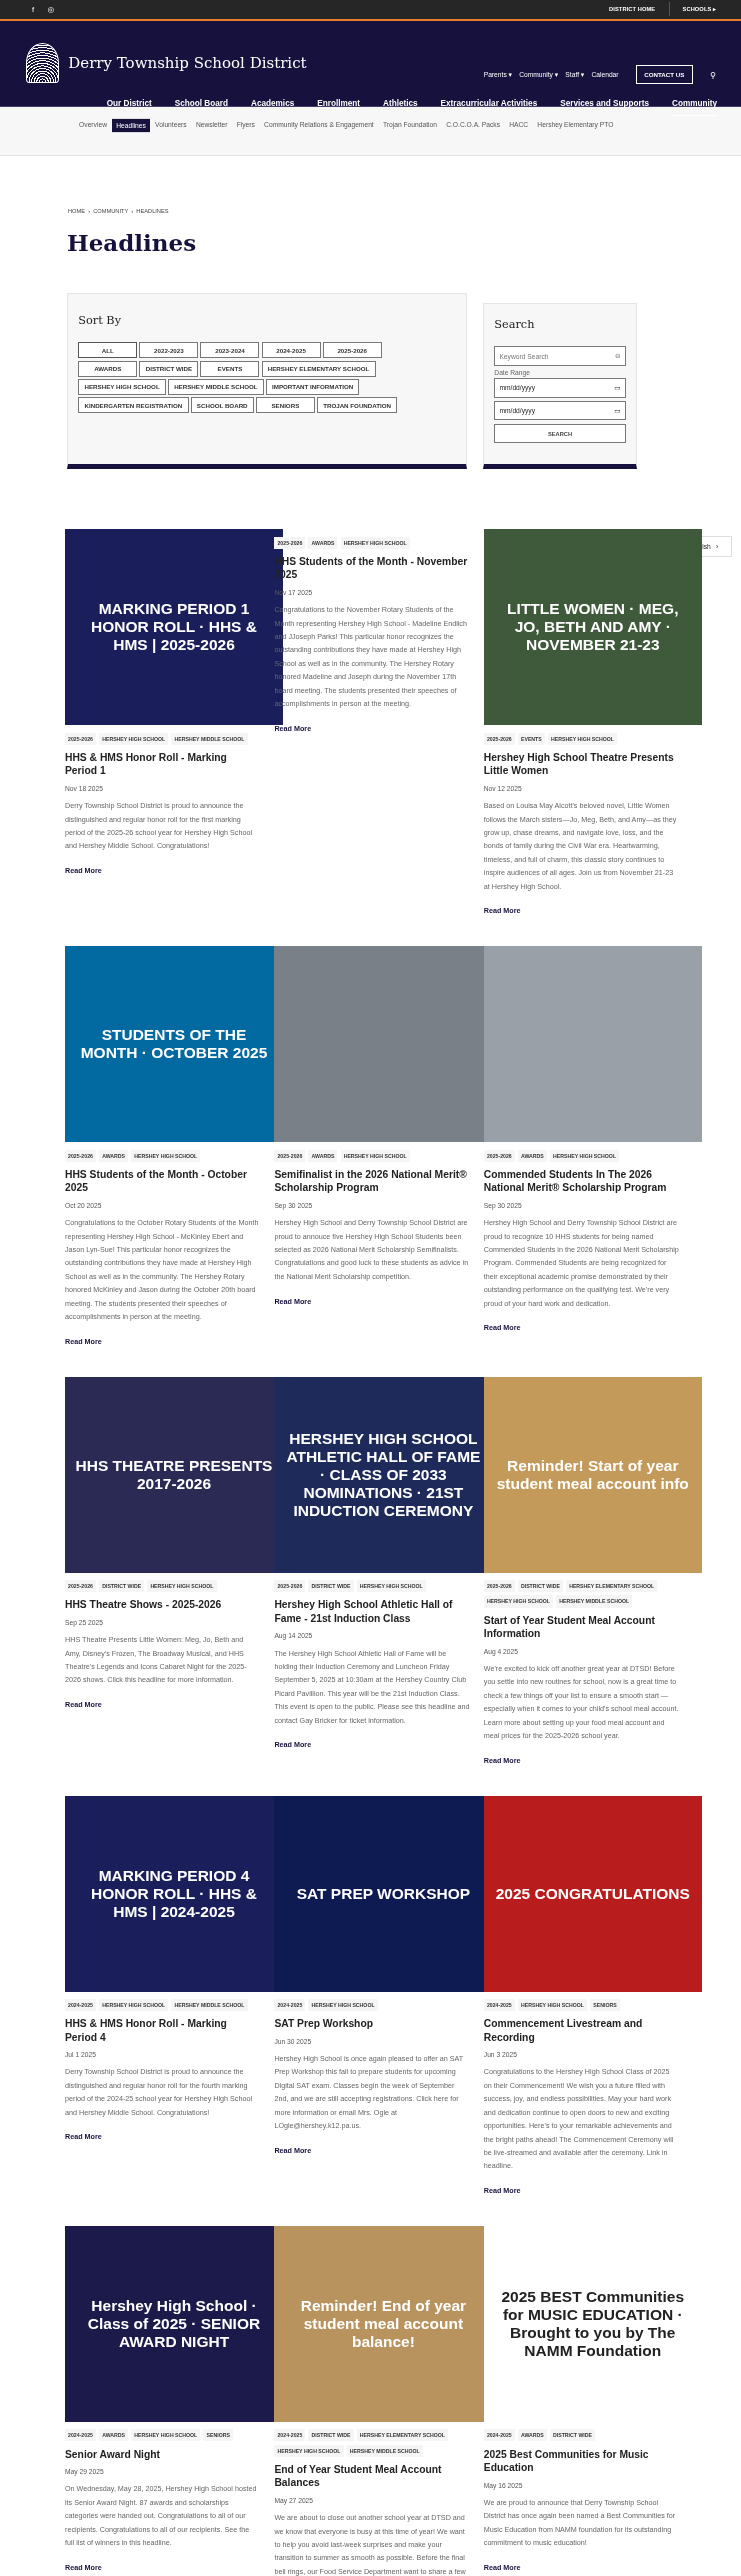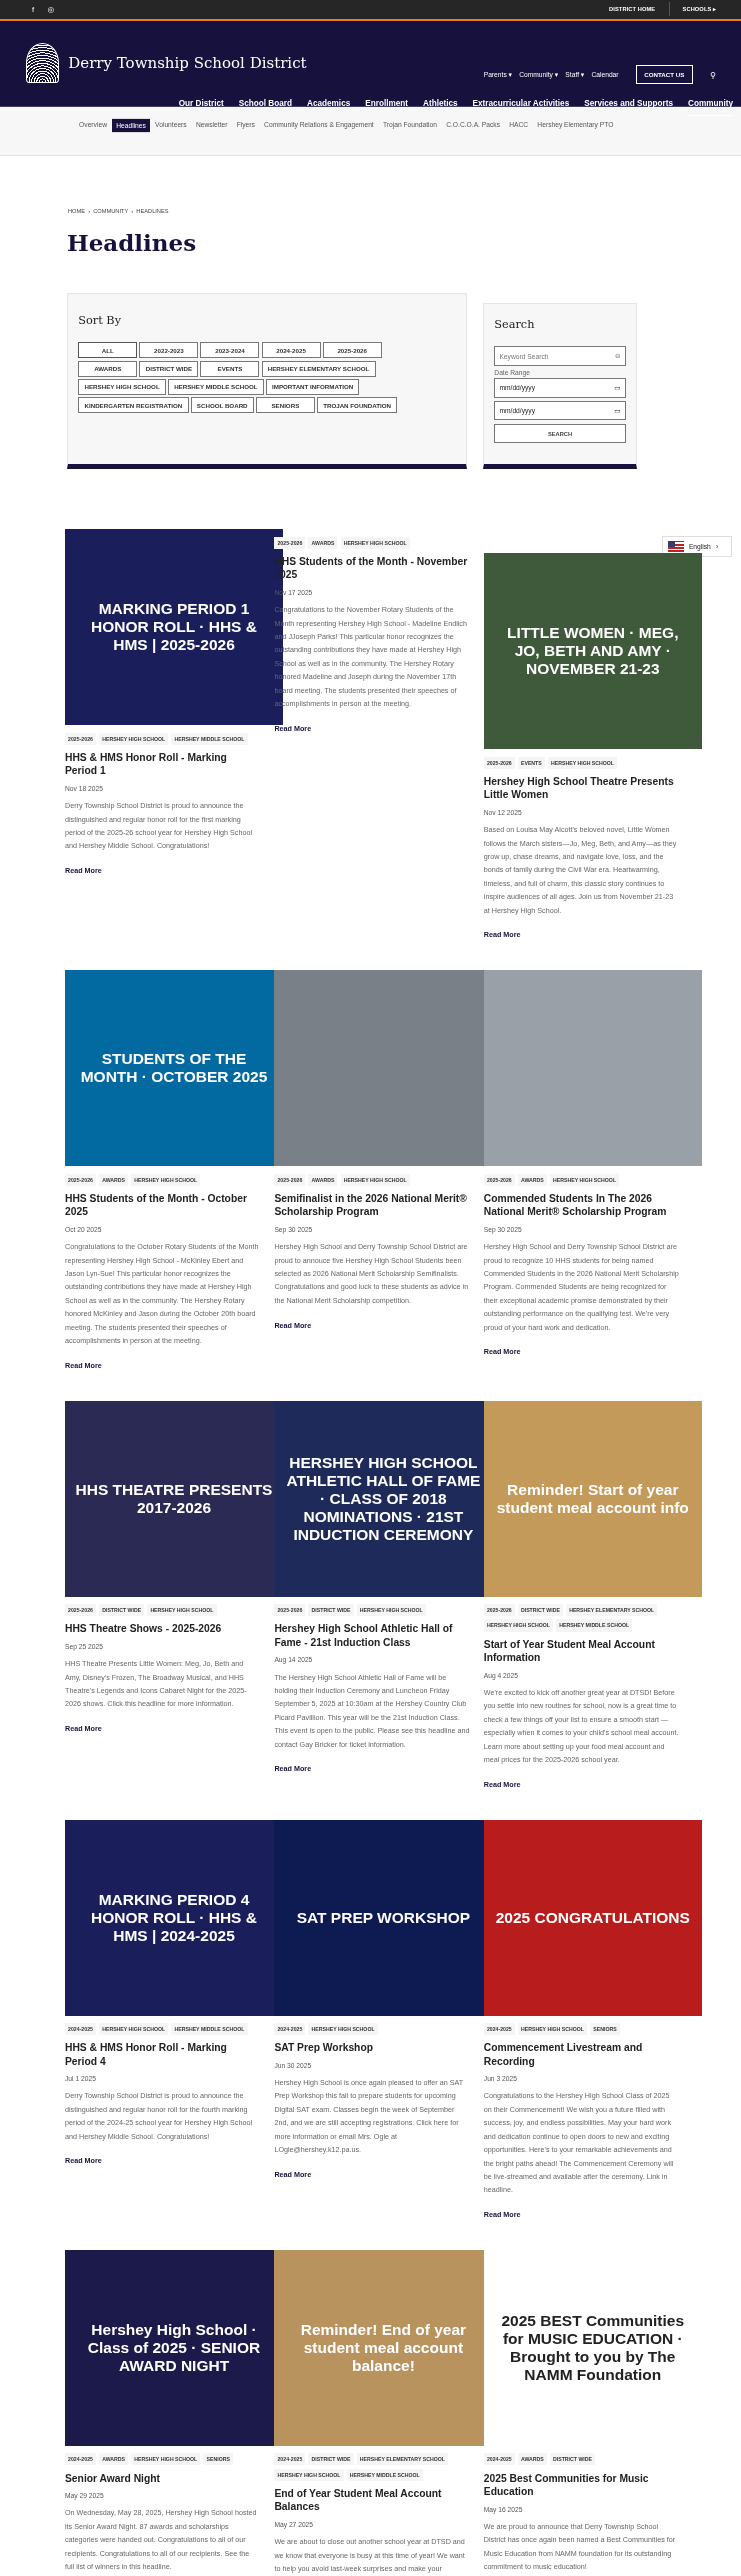--- a/index.html
+++ b/index.html
@@ -9,21 +9,21 @@
 .utility .right{display:flex;align-items:center;color:#fff;font-size:5.7px;font-weight:bold;letter-spacing:0.1px}
 .utility .right .sep{width:0.5px;height:14.4px;background:#555;margin:0 13.4px}
 .orange-bar{height:2.6px;background:#e97f2b}
 .header{background:#16123d;height:83px;position:relative;color:#fff}
 .header .logo{position:absolute;left:26px;top:21.6px;display:flex;align-items:center;gap:9.3px}
 .header .logo .mark{width:33px;height:40px;border-radius:50% 50% 10% 10%;border:1.5px solid #fff;position:relative;overflow:hidden;background:repeating-radial-gradient(circle at 50% 100%,#fff 0 1px,#16123d 1px 2.6px)}
 .header .logo .name{font-family:"DejaVu Serif",serif;font-size:15px}
 .util-nav{position:absolute;right:26px;top:44px;display:flex;align-items:center;gap:7.2px;font-size:6.7px}
 .contact-btn{border:1px solid #fff;padding:5.2px 7.2px;font-size:6.2px;font-weight:bold;margin-left:10.3px}
 .search-ico{margin-left:10.3px;font-size:8.2px}
-.main-nav{position:absolute;right:9px;top:78px;display:flex;gap:15px;font-size:8.2px;font-weight:bold}
+.main-nav{position:absolute;right:25px;top:78px;display:flex;gap:23px;font-size:8.2px;font-weight:bold}
 .main-nav .active{border-bottom:1.5px solid #fff;padding-bottom:7.2px}
 .nav-bottom{height:2.6px;background:#16123d;border-bottom:1px solid #413d6b}
 .subnav{background:#f7f7f7;border-bottom:1px solid #e3e3e3;padding:11.3px 0 6.2px 75px;height:49px}
 .subnav ul{list-style:none;display:flex;flex-wrap:wrap;gap:0 1px;font-size:6.7px;color:#555;max-width:618px}
 .subnav li{padding:3.1px 4.1px}
 .subnav li.active{background:#16123d;color:#fff;border-top:1px solid #ddd;border-bottom:1px solid #ddd}
 .breadcrumb{margin:52px 0 0 68px;font-size:5.7px;color:#444;display:flex;gap:3.1px}
 .page-title{margin:15.5px 0 0 67px;font-family:"DejaVu Serif",serif;font-size:23px;color:#16123d;font-weight:bold}
 .filters{display:flex;gap:16px;margin:37px 16px 0 67px}
 .sortby{width:400px;background:#f7f7f7;border:0.5px solid #e5e5e5;padding:19.6px 10.3px 24px;border-bottom:5.2px solid #16123d;min-height:175px}
@@ -182,21 +182,21 @@
         <span class="tag">2025-2026</span>
         <span class="tag">AWARDS</span>
         <span class="tag">HERSHEY HIGH SCHOOL</span>
       </div>
     <h3>HHS Students of the Month - November 2025</h3>
     <div class="date">Nov 17 2025</div>
     <p>Congratulations to the November Rotary Students of the Month representing Hershey High School - Madeline Endlich and JJoseph Parks! This particular honor recognizes the outstanding contributions they have made at Hershey High School as well as in the community. The Hershey Rotary honored Madeline and Joseph during the November 17th board meeting. The students presented their speeches of accomplishments in person at the meeting.</p>
     <div class="read">Read More</div>
     </div>
     <div class="card">
-    <div class="img" style="background:#3f5a3a;margin-top:24px;">
+    <div class="img" style="background:#3f5a3a;">
         <span>LITTLE WOMEN · MEG, JO, BETH AND AMY · NOVEMBER 21-23</span>
       </div>
     <div class="tags">
         <span class="tag">2025-2026</span>
         <span class="tag">EVENTS</span>
         <span class="tag">HERSHEY HIGH SCHOOL</span>
       </div>
     <h3>Hershey High School Theatre Presents Little Women</h3>
     <div class="date">Nov 12 2025</div>
     <p>Based on Louisa May Alcott's beloved novel, Little Women follows the March sisters—Jo, Meg, Beth, and Amy—as they grow up, chase dreams, and navigate love, loss, and the bonds of family during the Civil War era. Heartwarming, timeless, and full of charm, this classic story continues to inspire audiences of all ages. Join us from November 21-23 at Hershey High School.</p>
@@ -253,21 +253,21 @@
         <span class="tag">DISTRICT WIDE</span>
         <span class="tag">HERSHEY HIGH SCHOOL</span>
       </div>
     <h3>HHS Theatre Shows - 2025-2026</h3>
     <div class="date">Sep 25 2025</div>
     <p>HHS Theatre Presents Little Women: Meg, Jo, Beth and Amy, Disney's Frozen, The Broadway Musical, and HHS Theatre's Legends and Icons Cabaret Night for the 2025-2026 shows. Click this headline for more information.</p>
     <div class="read">Read More</div>
     </div>
     <div class="card">
     <div class="img" style="background:#1e2a5a;">
-        <span>HERSHEY HIGH SCHOOL ATHLETIC HALL OF FAME · CLASS OF 2018 NOMINATIONS · 21ST INDUCTION CEREMONY</span>
+        <span>HERSHEY HIGH SCHOOL ATHLETIC HALL OF FAME · CLASS OF 2033 NOMINATIONS · 21ST INDUCTION CEREMONY</span>
       </div>
     <div class="tags">
         <span class="tag">2025-2026</span>
         <span class="tag">DISTRICT WIDE</span>
         <span class="tag">HERSHEY HIGH SCHOOL</span>
       </div>
     <h3>Hershey High School Athletic Hall of Fame - 21st Induction Class</h3>
     <div class="date">Aug 14 2025</div>
     <p>The Hershey High School Athletic Hall of Fame will be holding their Induction Ceremony and Luncheon Friday September 5, 2025 at 10:30am at the Hershey Country Club Picard Pavillion. This year will be the 21st Induction Class. This event is open to the public. Please see this headline and contact Gay Bricker for ticket information.</p>
     <div class="read">Read More</div>

